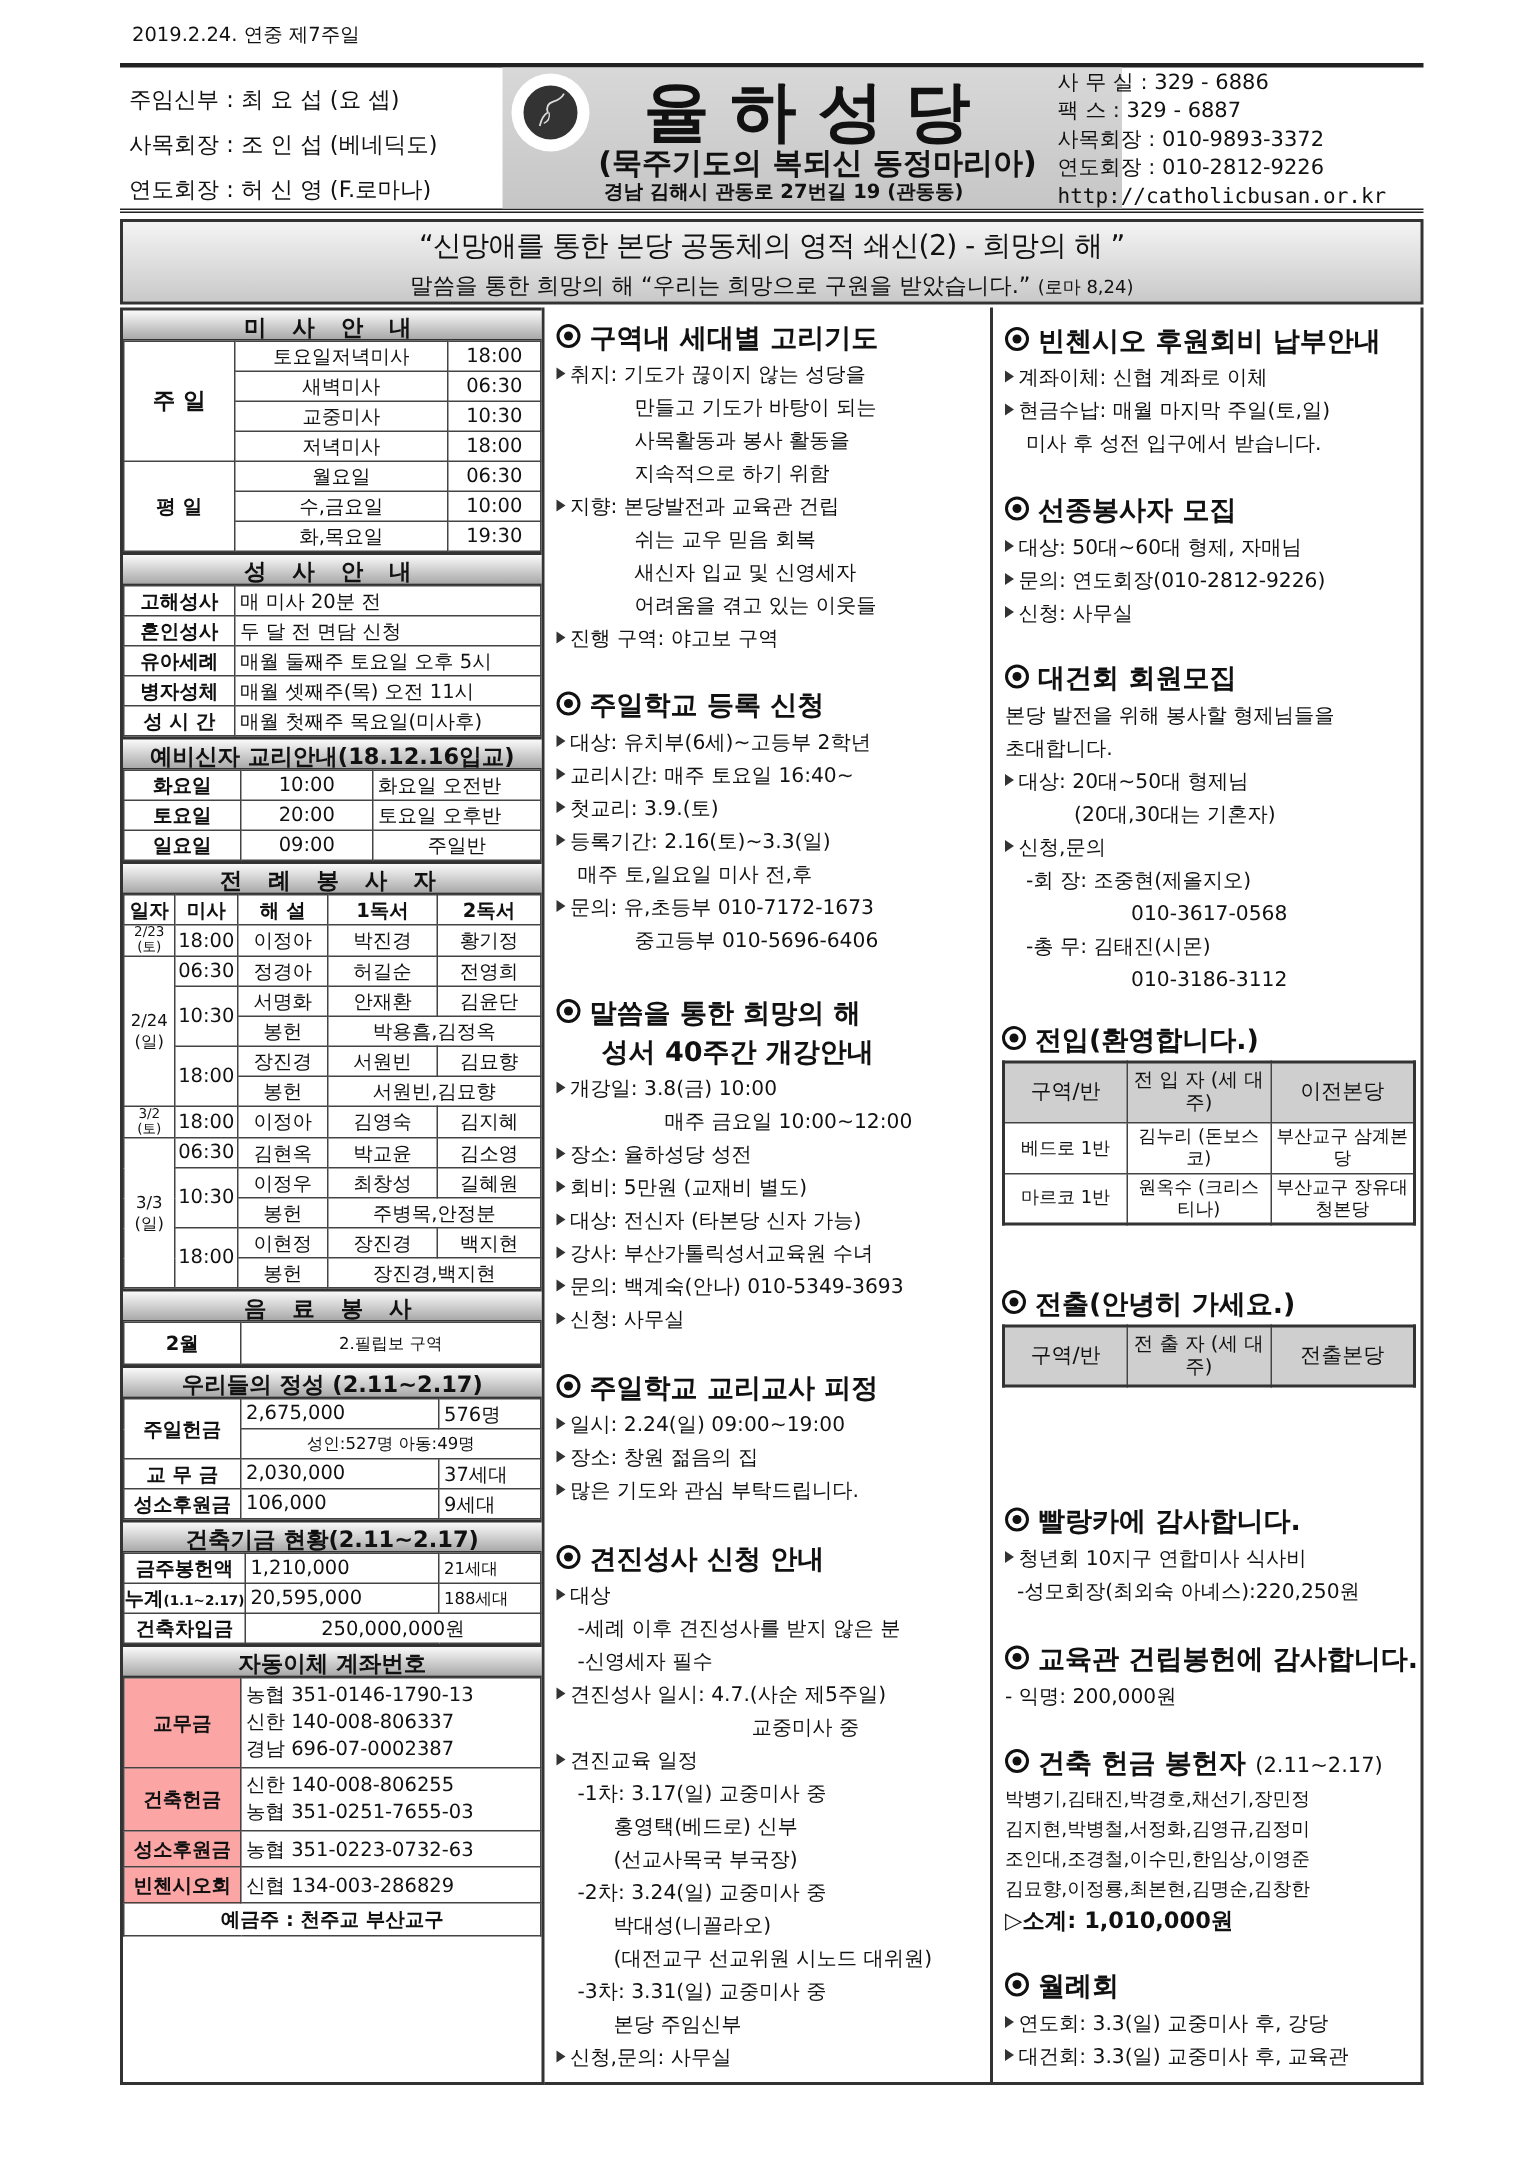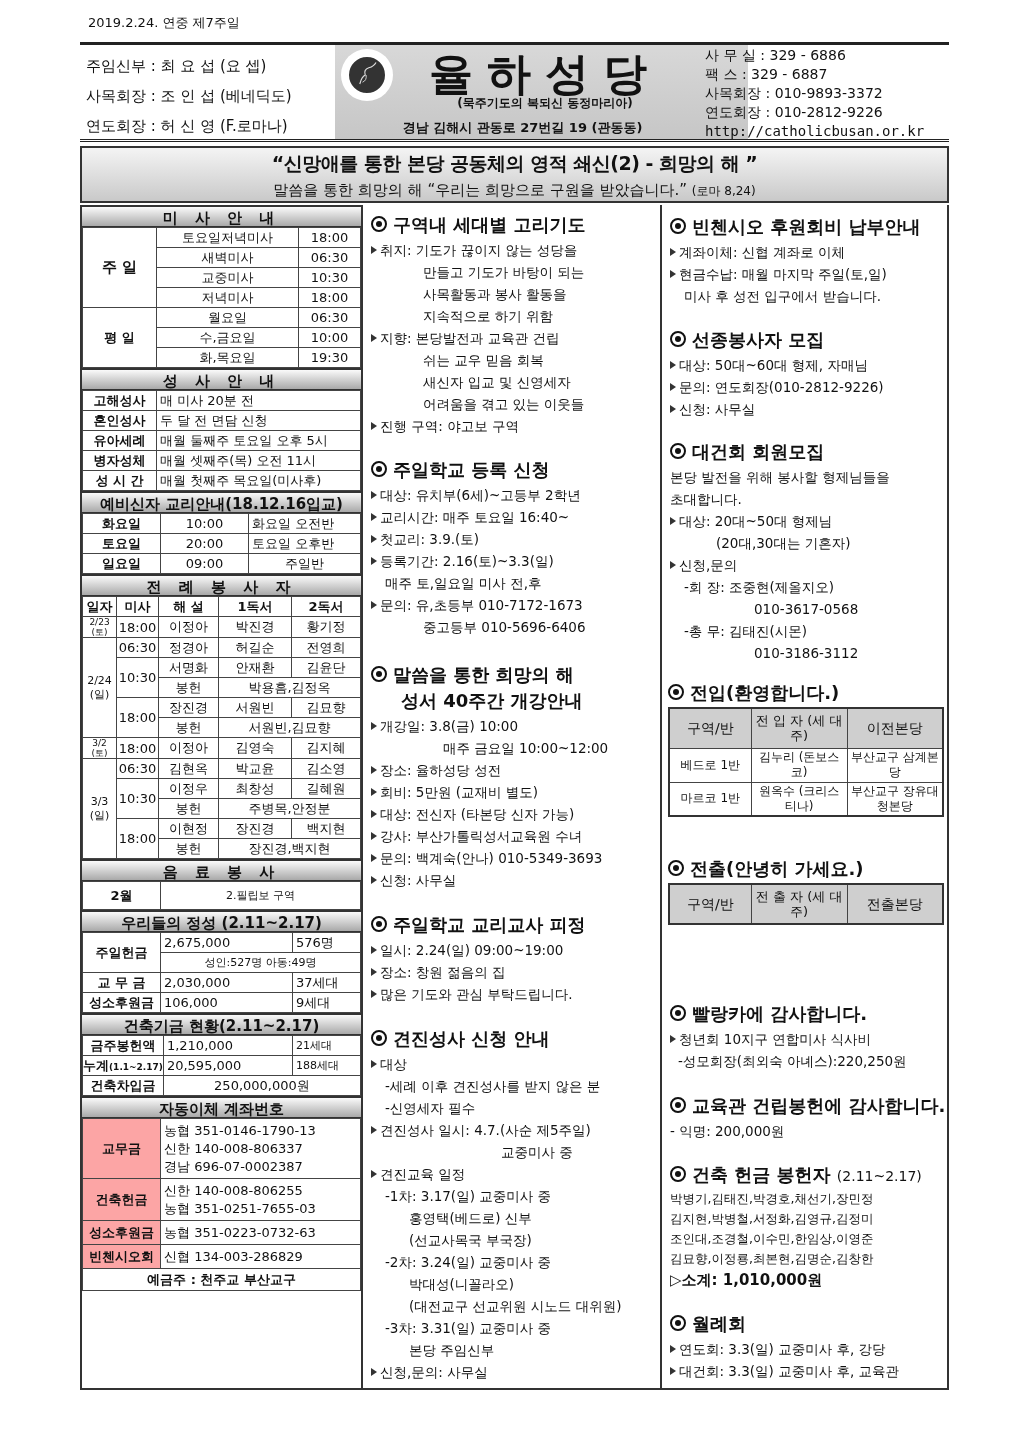--- a/index.html
+++ b/index.html
@@ -6,27 +6,27 @@
 body{width:1023px;height:1448px;background:#fff;font-family:"DejaVu Sans","Liberation Sans",sans-serif;color:#111;position:relative;overflow:hidden}
 .abs{position:absolute}
 #date{left:88px;top:14px;font-size:13px}
 #header{left:80px;top:42px;width:869px;height:100px;border-top:3px solid #222;border-bottom:3px double #222}
 #hdr-left{position:absolute;left:0;top:0;width:255px;height:100%;padding:6px 0 0 6px}
 #hdr-left .row{font-size:15px;height:30px;line-height:30px;white-space:nowrap}
 #hdr-mid{position:absolute;left:255px;top:0;width:413px;height:100%;background:linear-gradient(#d8d8d8,#c6c6c6);text-align:center}
 #logo{position:absolute;left:12px;top:10px;width:40px;height:40px;border-radius:50%;background:#333;border:2px solid #fff;box-shadow:0 0 0 6px #fff}
 #logo svg{width:100%;height:100%}
 #church-name{position:absolute;left:60px;top:0px;width:300px;font-size:44px;font-weight:bold;letter-spacing:14px;font-family:"DejaVu Serif",serif}
-#church-sub{position:absolute;left:55px;top:50px;width:310px;font-size:12px;font-weight:bold}
+#church-sub{position:absolute;left:55px;top:50px;width:310px;font-size:20px;font-weight:bold}
 #church-addr{position:absolute;left:15px;top:74px;width:345px;font-size:13px;font-weight:bold}
 #hdr-right{position:absolute;left:625px;top:0;width:244px;height:100%;padding-top:1px}
 #hdr-right .row{font-size:14px;height:19px;line-height:19px;white-space:nowrap}
 #hdr-right .url{font-family:"DejaVu Sans Mono","Liberation Mono",monospace;font-size:14px}
 #banner{left:80px;top:146px;width:869px;height:57px;border:2px solid #333;background:linear-gradient(#f4f4f4,#c9c9c9);text-align:center}
-#banner-title{font-size:19px;font-weight:bold;padding-top:3px;letter-spacing:-0.5px}
+#banner-title{font-size:19px;font-weight:normal;padding-top:3px;letter-spacing:-0.5px}
 #banner-sub{font-size:15px;padding-top:4px}
 #banner-sub small{font-size:12px}
 #left-col{left:80px;top:205px;width:283px;height:1185px;border:2px solid #333;border-top:none}
 .sec-h{height:22px;line-height:22px;text-align:center;font-weight:bold;font-size:15px;background:linear-gradient(#fafafa,#a9a9a9);border-top:2px solid #333;border-bottom:1px solid #333;letter-spacing:6px}
 .sec-h.nsp{letter-spacing:0}
 table{border-collapse:collapse;width:100%}
 td{border:1px solid #444;font-size:13px;height:20px;padding:0 3px;white-space:nowrap}
 .c{text-align:center}.r{text-align:left}
 .b{font-weight:bold}
 .g{background:#fca5a5}

